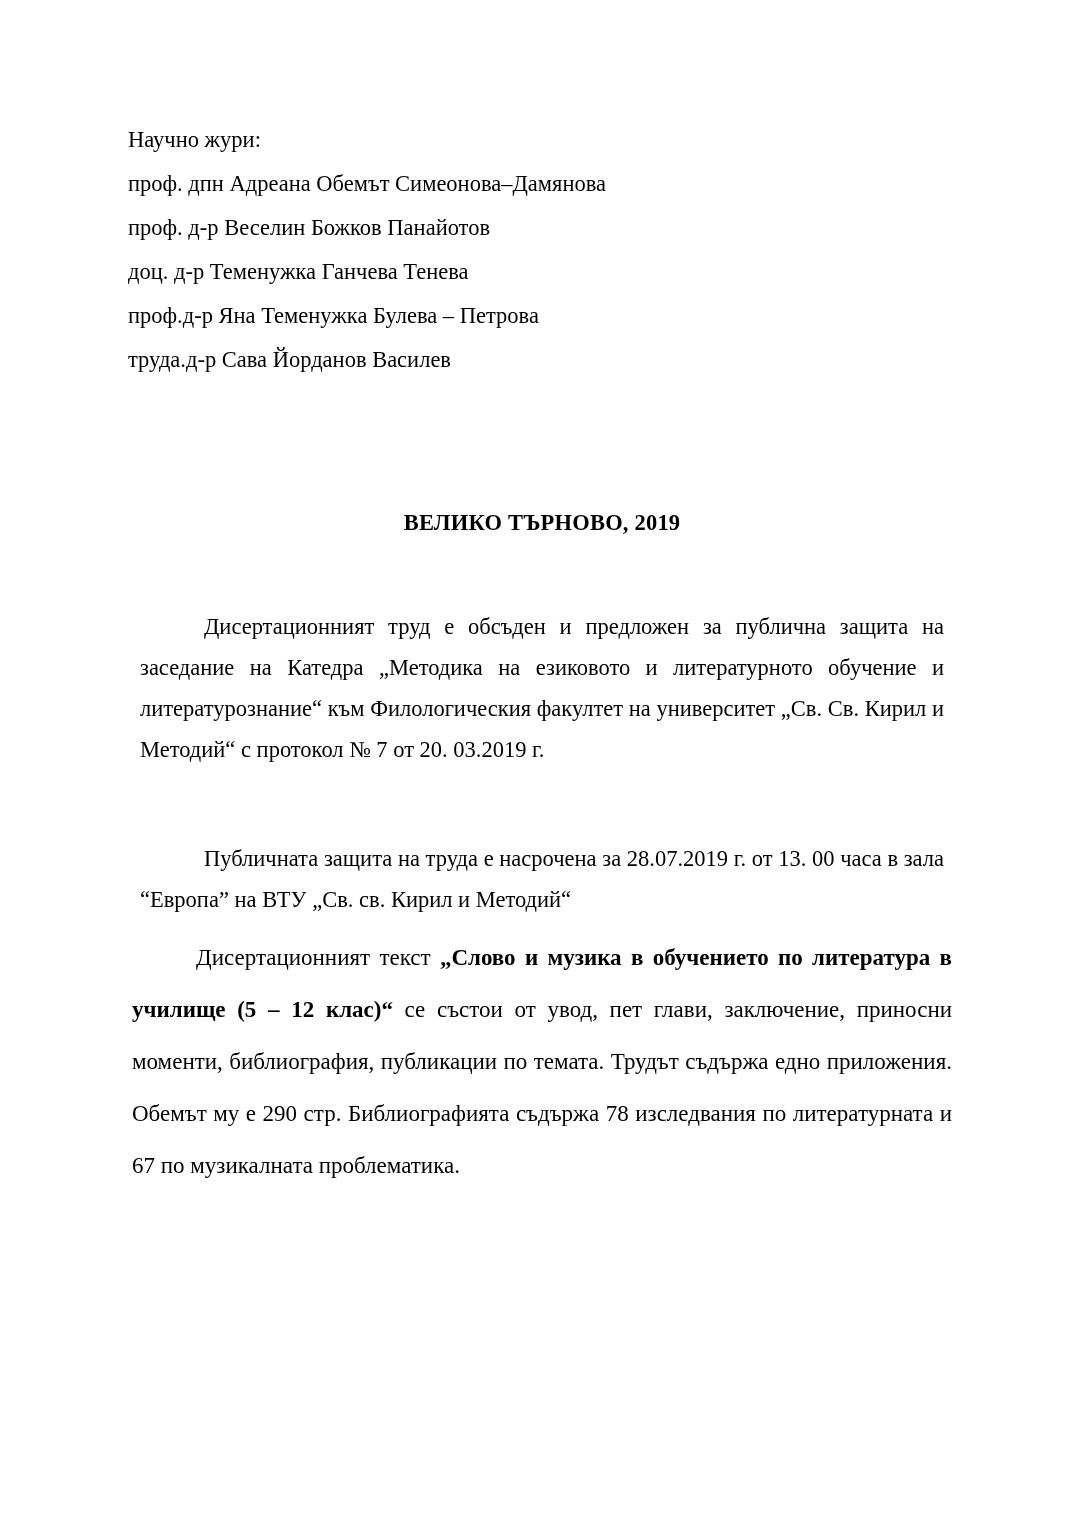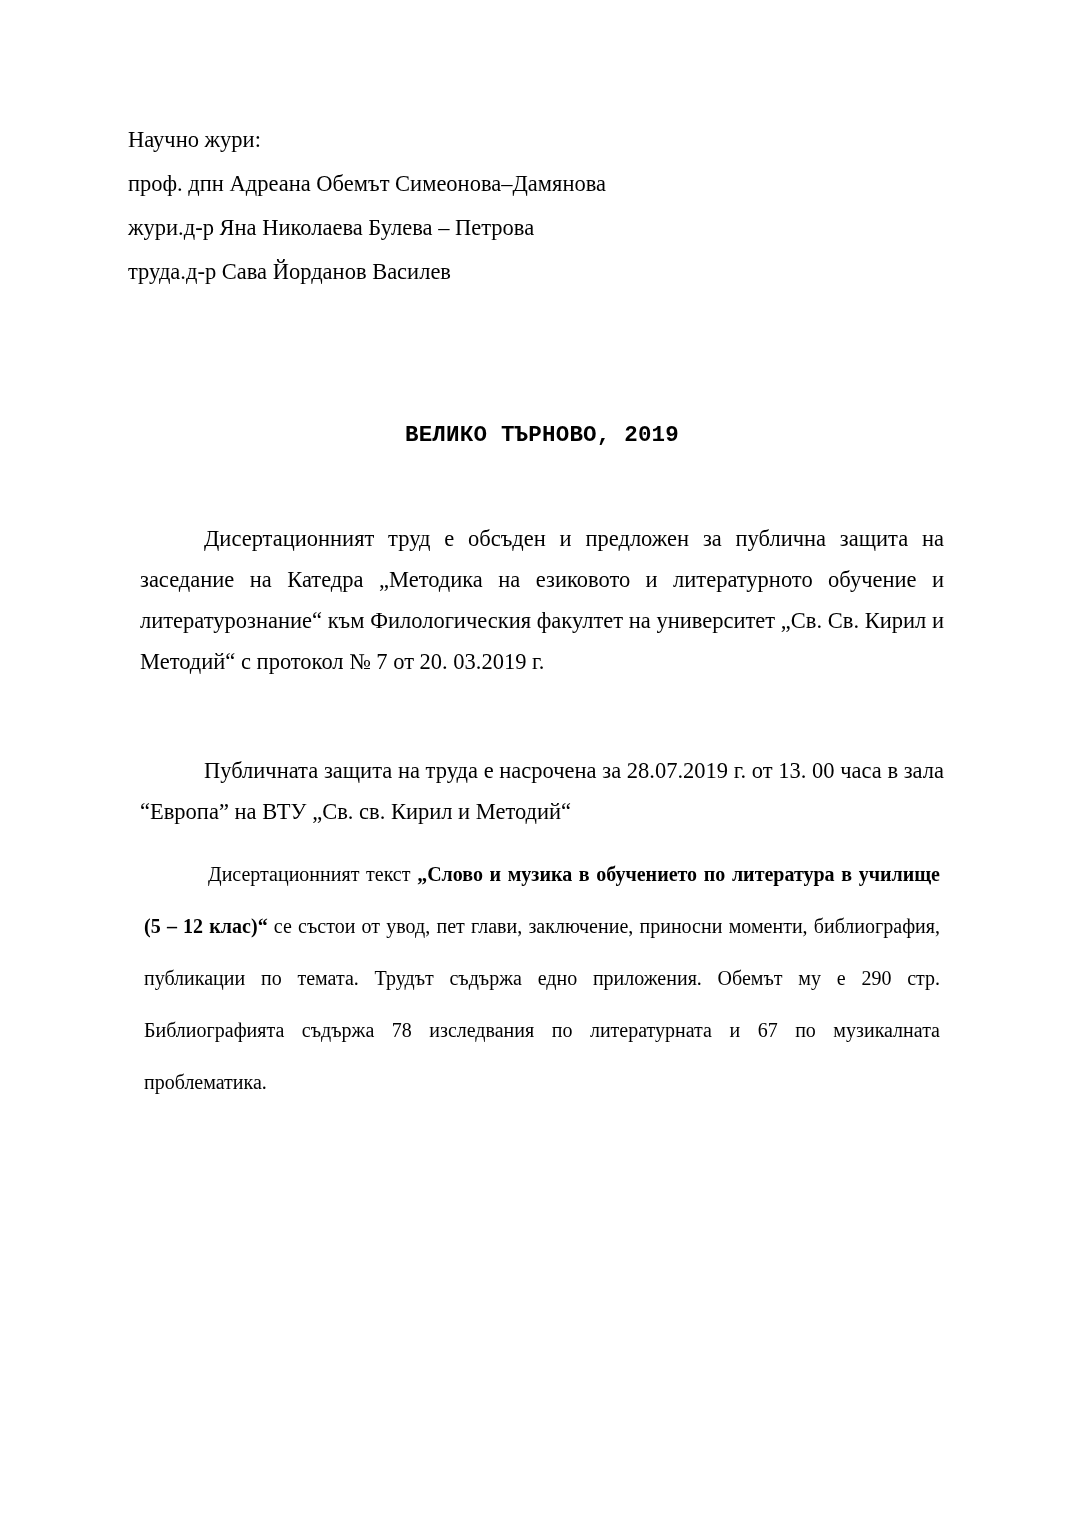--- a/index.html
+++ b/index.html
@@ -37,57 +37,58 @@
   }
   .spacer-lg {
     height: 128px;
   }
   .center-title {
     text-align: center;
     font-weight: bold;
     font-size: 22.5px;
     letter-spacing: 0.2px;
     margin-top: 0;
-    font-family: Liberation Mono, monospace;
   }
   .spacer-mid {
     height: 58px;
   }
   .para {
     font-size: 22.5px;
     line-height: 41px;
     text-align: justify;
     text-justify: inter-word;
     text-indent: 64px;
     margin: 12px;
   }
   .gap-para {
     height: 44px;
   }
   .para-spaced {
-    font-size: 20px;
+    font-size: 23px;
     line-height: 52px;
     text-align: justify;
     text-indent: 64px;
-    margin: 16px;
+    margin: 4px;
   }
   b.title-bold {
     font-weight: bold;
   }
 </style>
 </head>
 <body>
 
 <div class="page">
   <div class="content">
 
     <div class="jury-block">
       <div class="jury-line">Научно жури:</div>
       <div class="jury-line">проф. дпн Адреана Обемът Симеонова–Дамянова</div>
-      <div class="jury-line">жури.д-р Яна Николаева Булева – Петрова</div>
+      <div class="jury-line">проф. д-р Веселин Божков Панайотов</div>
+      <div class="jury-line">доц. д-р Теменужка Ганчева Тенева</div>
+      <div class="jury-line">проф.д-р Яна Теменужка Булева – Петрова</div>
       <div class="jury-line">труда.д-р Сава Йорданов Василев</div>
     </div>
 
     <div class="spacer-lg"></div>
 
     <div class="center-title">ВЕЛИКО ТЪРНОВО, 2019</div>
 
     <div class="spacer-mid"></div>
 
     <p class="para">Дисертационният труд е обсъден и предложен за публична защита на заседание на Катедра „Методика на езиковото и литературното обучение и литературознание“ към Филологическия факултет на университет „Св. Св. Кирил и Методий“ с протокол № 7 от 20. 03.2019 г.</p>

